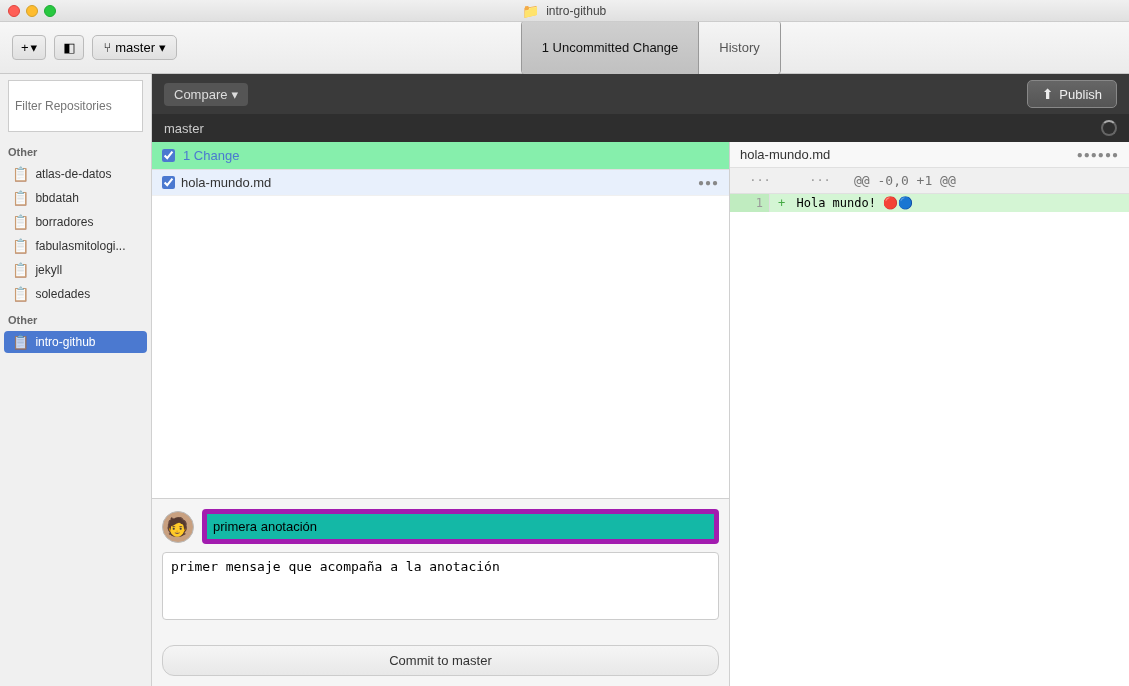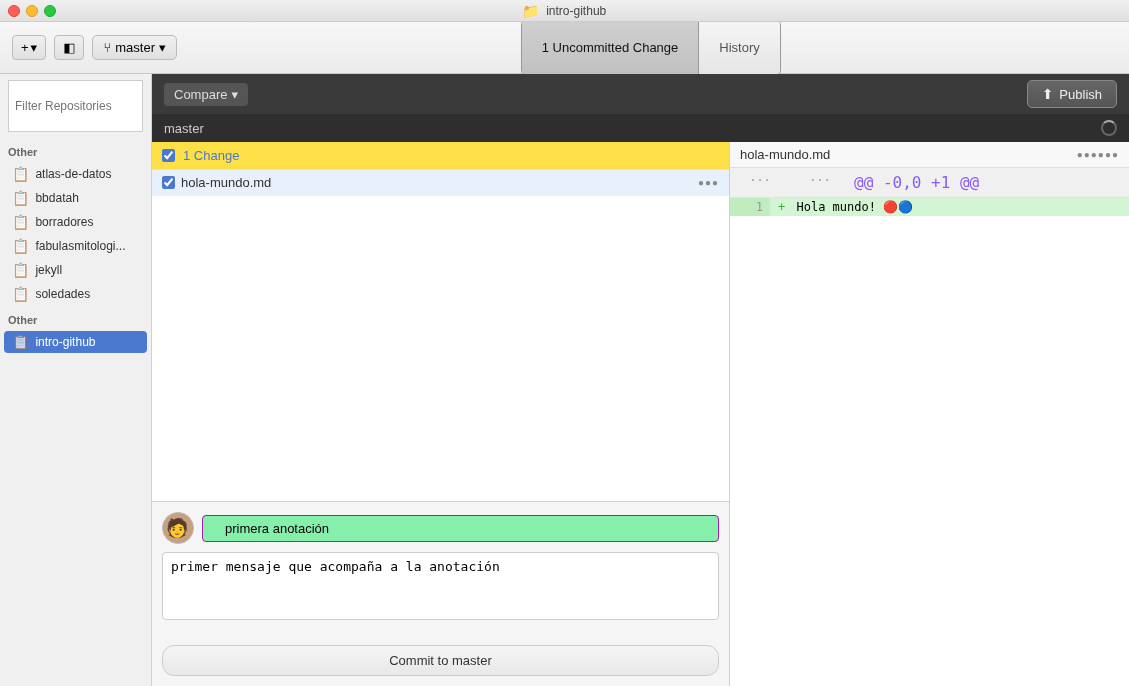--- a/index.html
+++ b/index.html
@@ -254,21 +254,21 @@
       background: #fff;
       display: flex;
       flex-direction: column;
       border-right: 1px solid #d0d0d0;
     }
     .files-header {
       display: flex;
       align-items: center;
       padding: 6px 10px;
       border-bottom: 1px solid #e0e0e0;
-      background: #fde047;
+      background: #86efac;
       flex-shrink: 0;
     }
     .files-header-checkbox {
       margin-right: 8px;
       accent-color: #4b79d0;
     }
     .files-header-label {
       color: #4b79d0;
       font-size: 13px;
       font-weight: 500;
@@ -320,25 +320,25 @@
       flex-shrink: 0;
       display: flex;
       align-items: center;
       justify-content: center;
       font-size: 18px;
       color: #705040;
       border: 1px solid #bbb;
     }
     .commit-summary-input {
       flex: 1;
-      padding: 5px 22px;
-      border: 1px solid #a21caf;
+      padding: 5px 6px;
+      border: 5px solid #a21caf;
       border-radius: 4px;
       font-size: 13px;
-      background: #86efac;
+      background: #14b8a6;
     }
     .commit-desc-input {
       width: 100%;
       padding: 6px 8px;
       border: 1px solid #ccc;
       border-radius: 4px;
       font-size: 13px;
       background: white;
       resize: none;
       height: 68px;
@@ -394,23 +394,23 @@
       border-bottom: 1px solid #e0e0e0;
     }
     .diff-meta-dots {
       width: 60px;
       color: #999;
       text-align: center;
       font-size: 12px;
       padding: 2px 4px;
     }
     .diff-meta-text {
-      color: #8b5cf6;
+      color: #737373;
       padding: 2px 4px;
-      font-size: 16px;
+      font-size: 13px;
     }
     .diff-line {
       display: flex;
       align-items: stretch;
     }
     .diff-line-num {
       width: 40px;
       text-align: right;
       padding: 2px 6px;
       color: #999;

